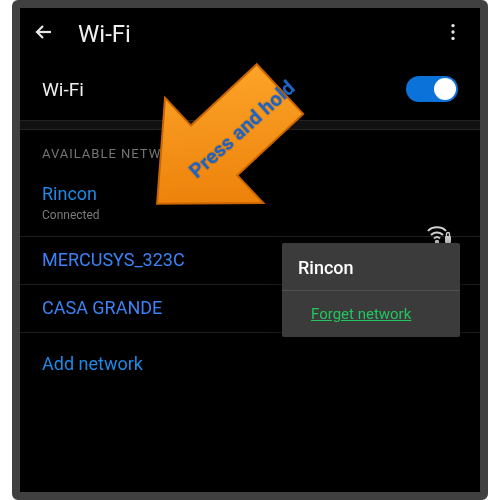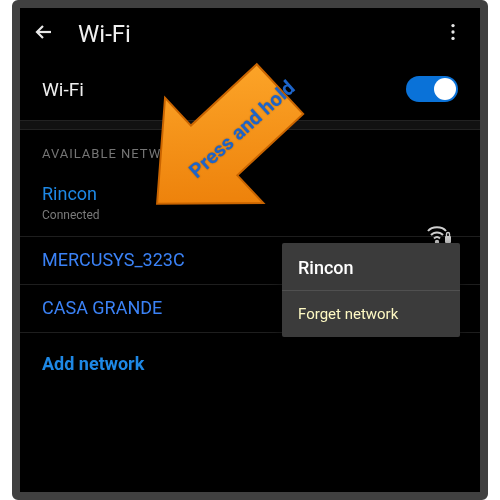--- a/index.html
+++ b/index.html
@@ -41,40 +41,41 @@
     padding: 12px 22px 14px 22px;
     border-bottom: 1px solid #1e1e1e;
   }
   .net-name { font-size: 18px; color: #3b82f6; }
   .net-name.accent { color: #1e88e5; }
   .net-sub { font-size: 12px; color: #7a7a7a; margin-top: 4px; }
   .wifi-icon {
     position: absolute; right: 28px; top: 215px; color: #cfcfcf;
   }
   .add-network {
-    color: #1e88e5; font-size: 18px; font-weight: 700;
+    color: #1e88e5; font-size: 18px; font-weight: 400;
     padding: 20px 22px;
   }
   .popup {
     position: absolute;
     right: 20px; top: 235px;
     width: 178px;
     background: #3b3b3b;
     box-shadow: 0 4px 14px rgba(0,0,0,.6);
     border-radius: 2px;
     z-index: 10;
   }
   .popup-title {
     color: #fff; font-size: 18px; font-weight: 500;
     padding: 14px 16px 12px 16px;
   }
   .popup-item {
-    color: #fef9c3; font-size: 15px;
-    padding: 14px 16px;
+    color: #22c55e; font-size: 15px;
+    padding: 14px 29px;
     border-top: 1px solid #505050;
+    text-decoration: underline;
   }
   .annotation {
     position: absolute;
     left: 120px; top: 45px;
     width: 200px; height: 200px;
     z-index: 20;
     pointer-events: none;
   }
   .annotation-text {
     position: absolute;

